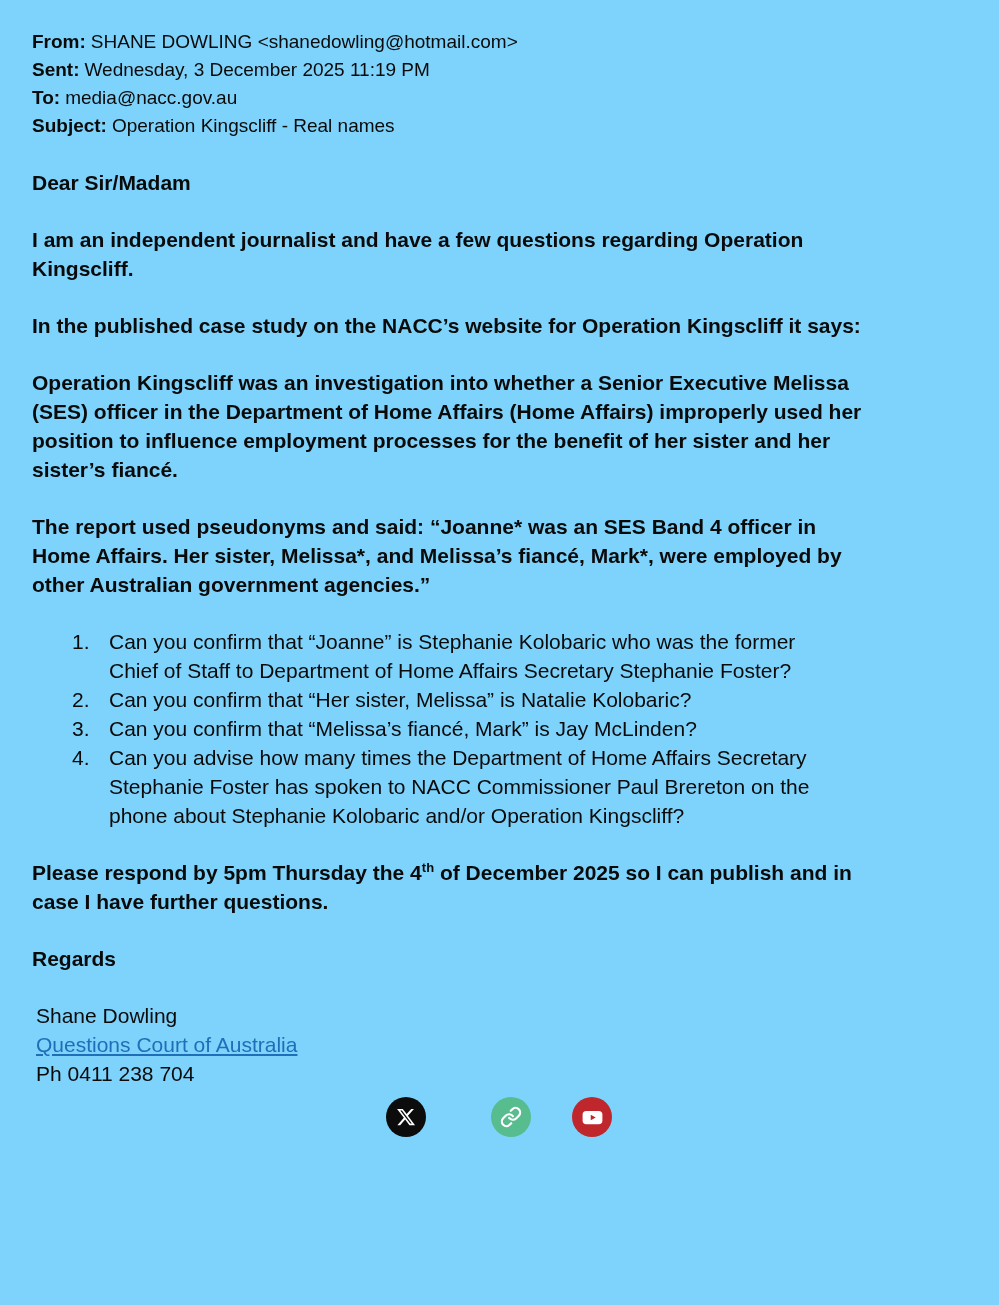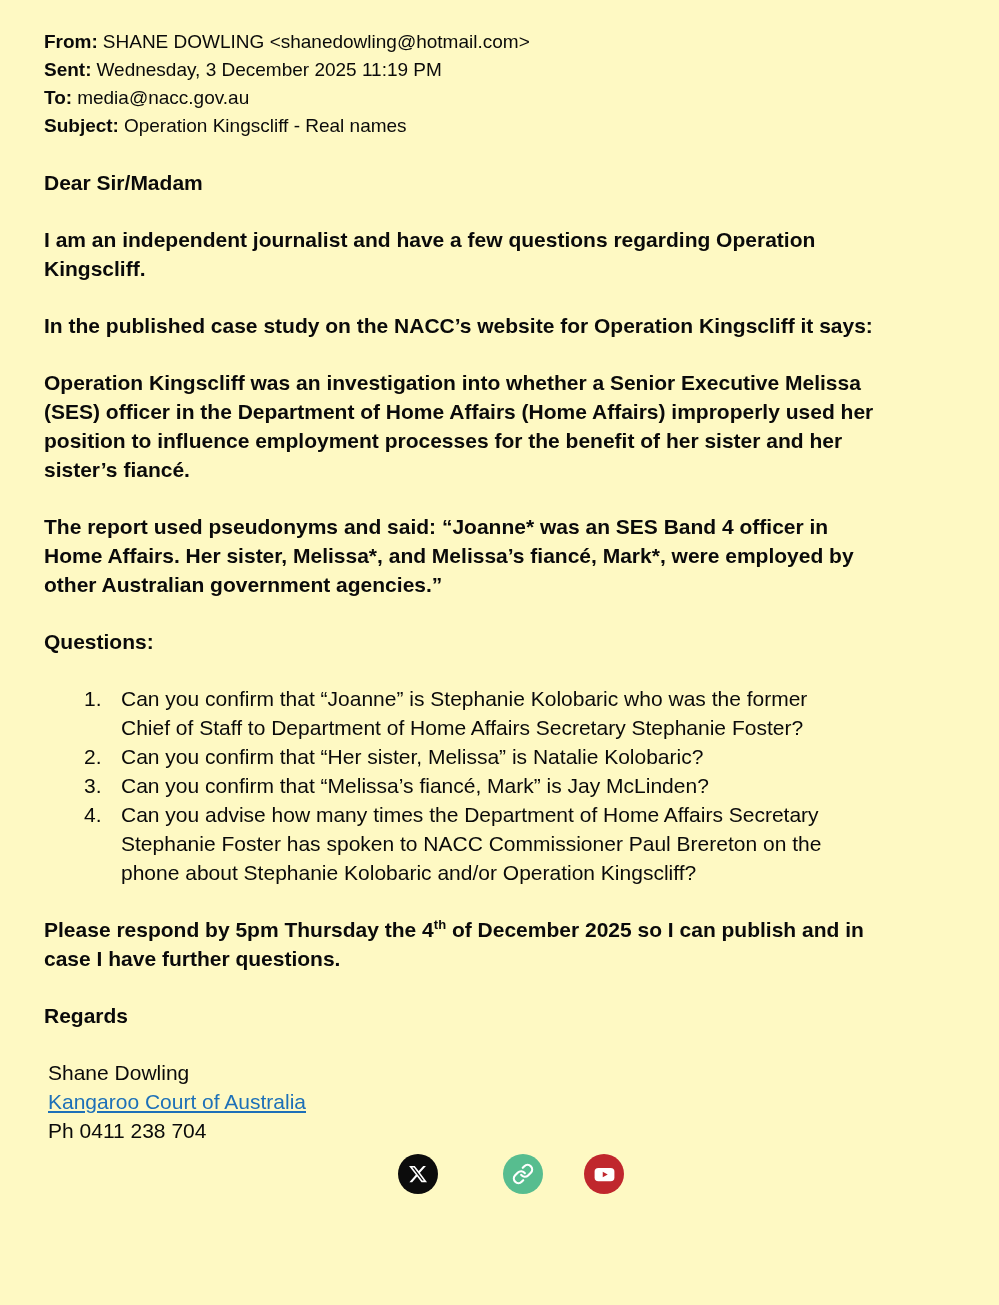--- a/index.html
+++ b/index.html
@@ -11,22 +11,22 @@
     width: 999px;
     height: 1305px;
     overflow: hidden;
     font-family: "Liberation Sans", sans-serif;
     color: #0a0a0a;
   }
   .page {
     box-sizing: border-box;
     width: 999px;
     height: 1305px;
-    padding: 28px 20px 0 44px;
-    background: #fef9c3;
+    padding: 28px 20px 0 32px;
+    background: #7dd3fc;
   }
   
   .mail-header {
     font-size: 19px;
     line-height: 28px;
     margin-bottom: 28px;
   }
   .hline { white-space: nowrap; }
   .hlabel { font-weight: bold; }
   .hvalue { margin-left: 5px; }
@@ -109,21 +109,20 @@
   <p class="para">Operation Kingscliff was an investigation into whether a Senior Executive Melissa
 (SES) officer in the Department of Home Affairs (Home Affairs) improperly used her
 position to influence employment processes for the benefit of her sister and her
 sister’s fiancé.</p>
 
 
   <p class="para">The report used pseudonyms and said: “Joanne* was an SES Band 4 officer in
 Home Affairs. Her sister, Melissa*, and Melissa’s fiancé, Mark*, were employed by
 other Australian government agencies.”</p>
 
-  <p class="para">Questions:</p>
 
   <div class="qlist">
     <div class="qitem">
         <span class="qnum">1.</span>
         <span class="qtext">Can you confirm that “Joanne” is Stephanie Kolobaric who was the former
 Chief of Staff to Department of Home Affairs Secretary Stephanie Foster?</span>
       </div>
     <div class="qitem">
         <span class="qnum">2.</span>
         <span class="qtext">Can you confirm that “Her sister, Melissa” is Natalie Kolobaric?</span>
@@ -140,21 +139,21 @@
       </div>
   </div>
 
   <p class="para"><span>Please respond by 5pm Thursday the 4</span><sup class="ord">th</sup><span> of December 2025 so I can publish and in
 case I have further questions.</span></p>
 
   <p class="para">Regards</p>
 
   <div class="signature">
     <div>Shane Dowling</div>
-    <div><a class="siglink">Kangaroo Court of Australia</a></div>
+    <div><a class="siglink">Questions Court of Australia</a></div>
     <div>Ph 0411 238 704</div>
   </div>
 
   <div class="footer-icons">
     <div class="icon-circle icon-x">
       <span style="display:flex;">
         <svg width="20" height="20" viewBox="0 0 24 24" fill="#ffffff">
             <path d="M18.244 2.25h3.308l-7.227 8.26 8.502 11.24H16.17l-5.214-6.817L4.99 21.75H1.68l7.73-8.835L1.254 2.25H8.08l4.713 6.231 5.451-6.231zm-1.161 17.52h1.833L7.084 4.126H5.117l11.966 15.644z"></path>
           </svg>
       </span>

